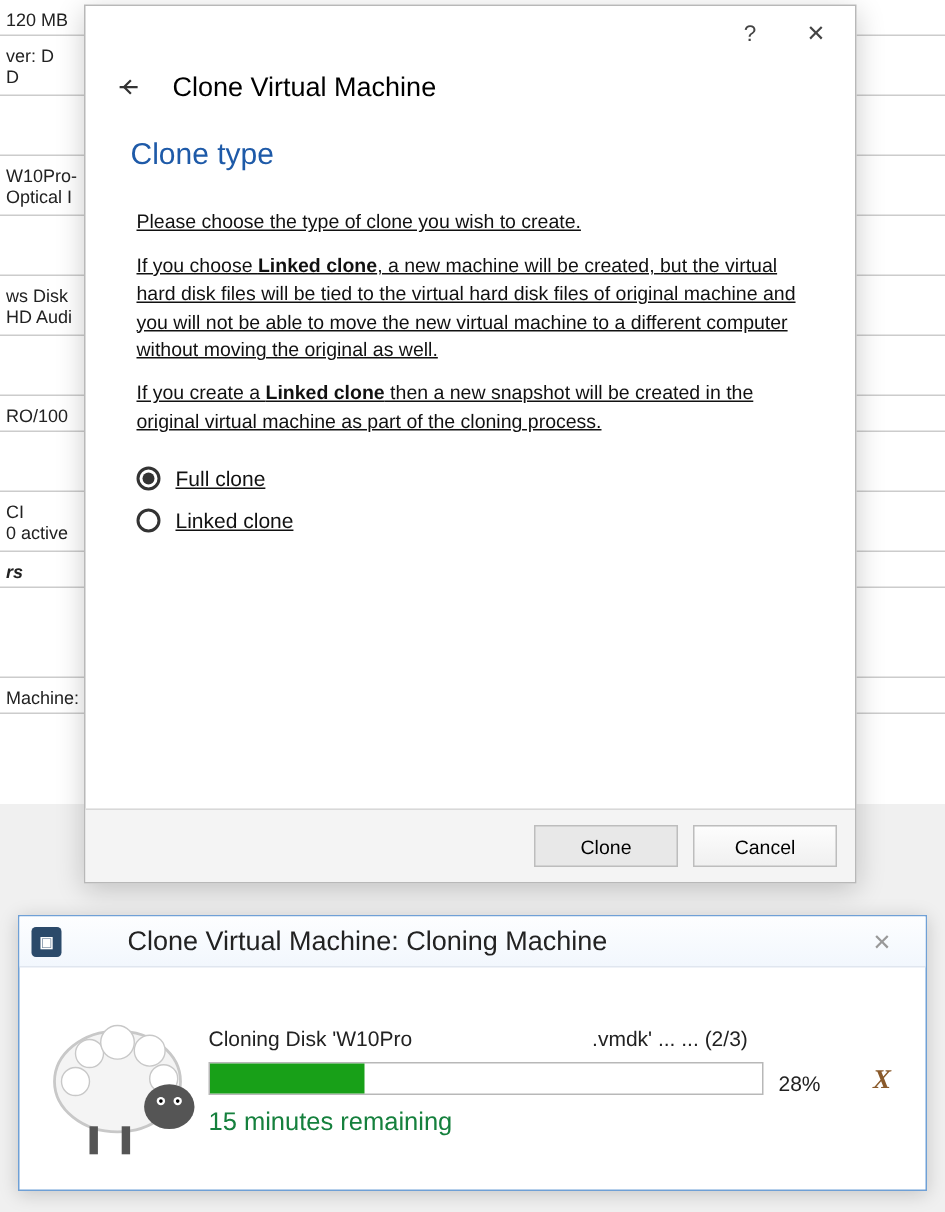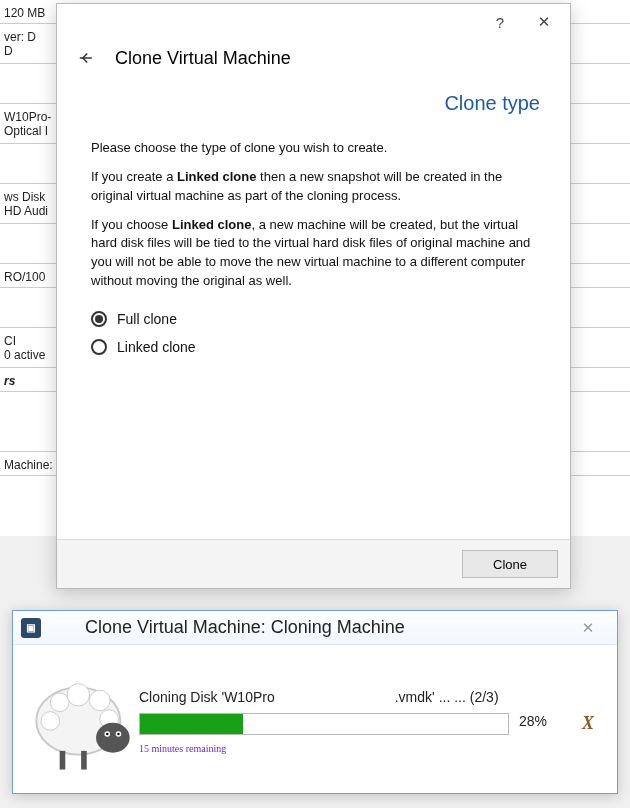--- a/index.html
+++ b/index.html
@@ -72,28 +72,28 @@
   }
   .back-btn {
     width: 32px; height: 32px;
     display: flex; align-items:center; justify-content:center;
     cursor:pointer; color:#333;
   }
   .section-title {
     color: #1e5aa8;
     font-size: 20px;
     padding: 14px 30px 8px 30px;
-    text-align: right;
   }
   .body {
     padding: 6px 34px 16px 34px;
     line-height: 1.45;
     color: #111;
     font-size: 13px;
     flex: 1;
+    text-decoration: underline;
   }
   .body p { margin: 10px 0; }
   .radio-group { margin-top: 14px; }
   .radio-row {
     display: flex;
     align-items: center;
     gap: 10px;
     padding: 4px 0;
     cursor: pointer;
     font-size: 14px;
@@ -169,42 +169,42 @@
   }
   .sheep {
     width: 112px;
     flex:0 0 112px;
     height: 112px;
     display:flex;align-items:center;justify-content:center;
   }
   .sheep svg { width:112px; height:112px; }
   .progcol { flex:1; }
   .progline { font-size:14px; color:#222; margin-bottom:8px; }
-  .pbrow { display:flex; align-items:flex-start; gap:10px; margin-bottom:8px; }
+  .pbrow { display:flex; align-items:flex-end; gap:10px; margin-bottom:8px; }
   .progressbar {
     flex:1;
     height: 22px;
     border:1px solid #b8b8b8;
     background:#fff;
     position:relative;
   }
   .progressbar .fill {
     position:absolute; left:0; top:0; bottom:0;
     background:#18a018;
   }
   .pct { font-size:14px; color:#222; width:48px; }
   .cancel-x {
     width:22px;height:22px;
     display:flex;align-items:center;justify-content:center;
     color:#8a5a2b; font-weight:bold; cursor:pointer;
     font-style: italic;
     font-family: Georgia, serif;
     font-size: 18px;
   }
-  .timeremain{ font-size:10px; color:#6d28d9;font-family:Liberation Serif, serif; }
+  .timeremain{ font-size:17px; color:#15803d; }
 </style>
 </head>
 <body>
 
 <div class="bg-rows">
   <div class="bg-row h"><span class="bg-label">120 MB</span></div>
   <div class="bg-row h2"><span class="bg-label">ver:   D</span><br><span class="bg-label">D</span></div>
   <div class="bg-row h2"></div>
   <div class="bg-row h2"><span class="bg-label">W10Pro-</span><br><span class="bg-label">Optical I</span></div>
   <div class="bg-row h2"></div>
@@ -230,40 +230,41 @@
           <path d="M15 6l-6 6 6 6"></path>
           <path d="M21 12H5"></path>
         </svg>
     </div>
     <div>Clone Virtual Machine</div>
   </div>
   <div class="section-title">Clone type</div>
   <div class="body">
     <p>Please choose the type of clone you wish to create.</p>
     <p>
-      <span>If you create a </span><strong>Linked clone</strong><span> then a new snapshot will be created in the original virtual machine as part of the cloning process.</span>
+      <span>If you choose </span><strong>Linked clone</strong><span>, a new machine will be created, but the virtual hard disk files will be tied to the virtual hard disk files of original machine and you will not be able to move the new virtual machine to a different computer without moving the original as well.</span>
     </p>
     <p>
-      <span>If you choose </span><strong>Linked clone</strong><span>, a new machine will be created, but the virtual hard disk files will be tied to the virtual hard disk files of original machine and you will not be able to move the new virtual machine to a different computer without moving the original as well.</span>
+      <span>If you create a </span><strong>Linked clone</strong><span> then a new snapshot will be created in the original virtual machine as part of the cloning process.</span>
     </p>
     <div class="radio-group">
       <div class="radio-row">
         <span class="radio">
             <span class="dot"></span>
           </span>
         <span>Full clone</span>
       </div>
       <div class="radio-row">
         <span class="radio"></span>
         <span>Linked clone</span>
       </div>
     </div>
   </div>
   <div class="btnbar">
     <div class="btn primary">Clone</div>
+    <div class="btn">Cancel</div>
   </div>
 </div>
 
 <div class="progwin">
   <div class="ptitlebar">
     <div class="vbox-icon">▣</div>
     <div class="ptitle">Clone Virtual Machine: Cloning Machine</div>
     <div class="close-x">✕</div>
   </div>
   <div class="progbody">

